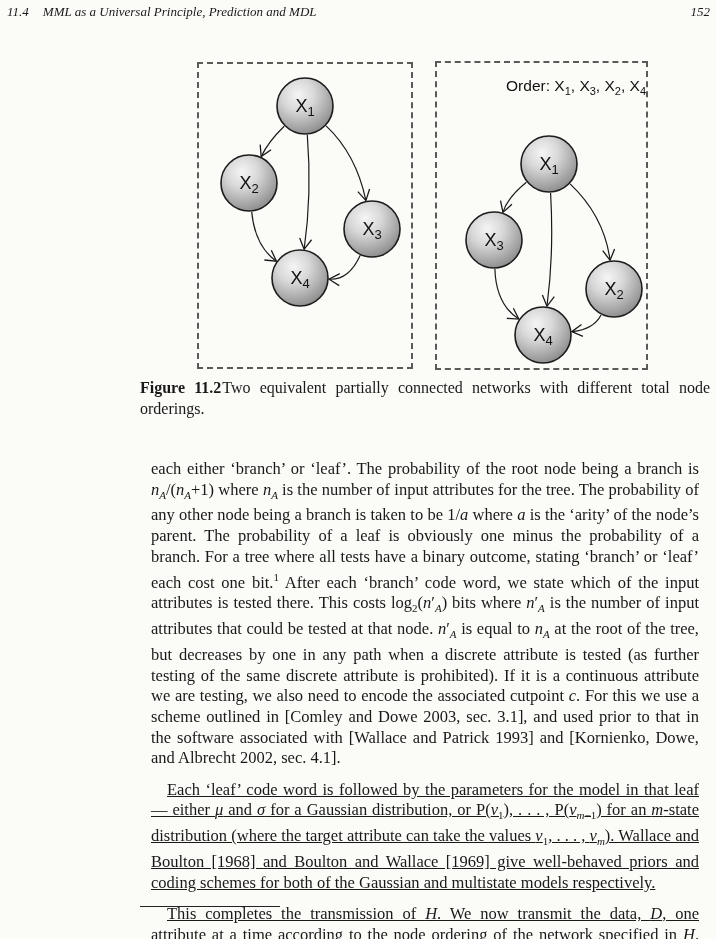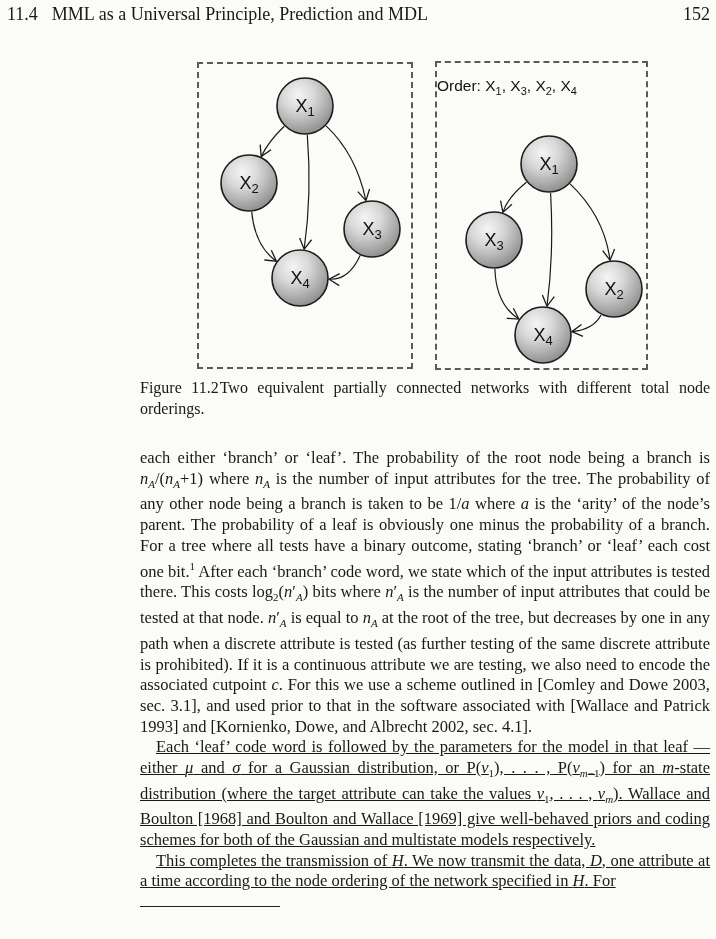--- a/index.html
+++ b/index.html
@@ -8,52 +8,52 @@
     width:716px;height:939px;
     background:#fbfbf8;
     color:#191919;
     font-family:"Liberation Serif", serif;
     overflow:hidden;
   }
   
   .runhead{
     position:absolute;left:7px;top:4px;width:703px;
     display:flex;justify-content:space-between;align-items:flex-end;
-    font-size:18px;
+    font-style:italic;font-size:13px;
   }
   .runhead .sec{margin-right:14px;}
   
   .figbox{
     position:absolute;
     border:2px dashed #5a5a5a;
     background:transparent;
   }
   .figbox.left{left:197px;top:62px;width:212px;height:303px;}
   .figbox.right{left:435px;top:61px;width:209px;height:305px;}
   .figbox svg{position:absolute;left:0;top:0;}
   .order-label{
-    position:absolute;left:0;width:100%;text-align:left;
+    position:absolute;left:0;width:100%;text-align:right;
     font-family:"Liberation Sans", sans-serif;
     font-size:15.5px;color:#111;
   }
   .order-label.bottom{bottom:10px;}
   .order-label.top{top:14px;}
   .order-label sub{font-size:11px;}
   
   .caption{
     position:absolute;left:140px;top:377px;width:570px;
     font-size:16px;line-height:21px;text-align:justify;
   }
-  .caption .cap-label{font-weight:normal;margin-right:1px;}
+  .caption .cap-label{font-weight:bold;margin-right:1px;}
   
   .bodytext{
     position:absolute;left:140px;top:448px;width:570px;
     font-size:16.5px;line-height:20.6px;text-align:justify;
   }
-  .bodytext p{margin:0;}
+  .bodytext p{margin:11px;}
   .bodytext p.indent{text-indent:16px;text-decoration:underline;}
   .bodytext sub, .footnote sub{font-size:11px;}
   .bodytext sup{font-size:11px;}
   
   .fnrule{
     position:absolute;left:140px;top:906px;width:140px;height:0;
     border-top:1.3px solid #222;
   }
   .footnote{
     position:absolute;left:140px;top:912px;width:570px;

